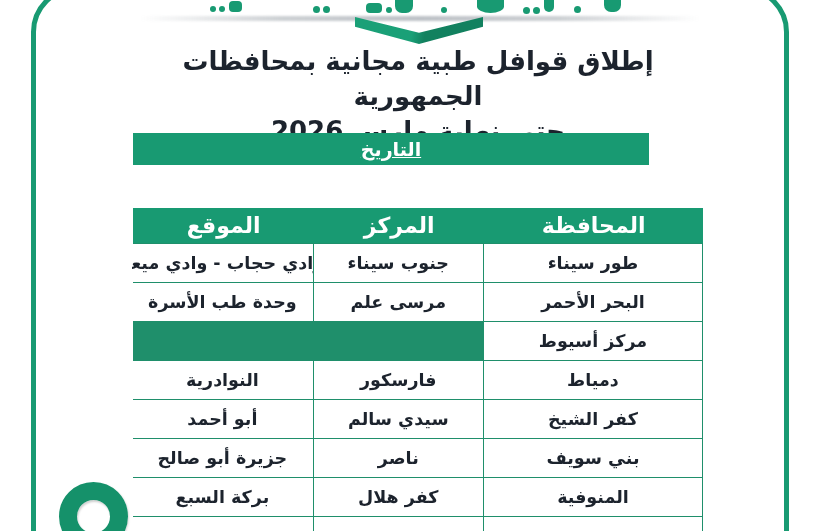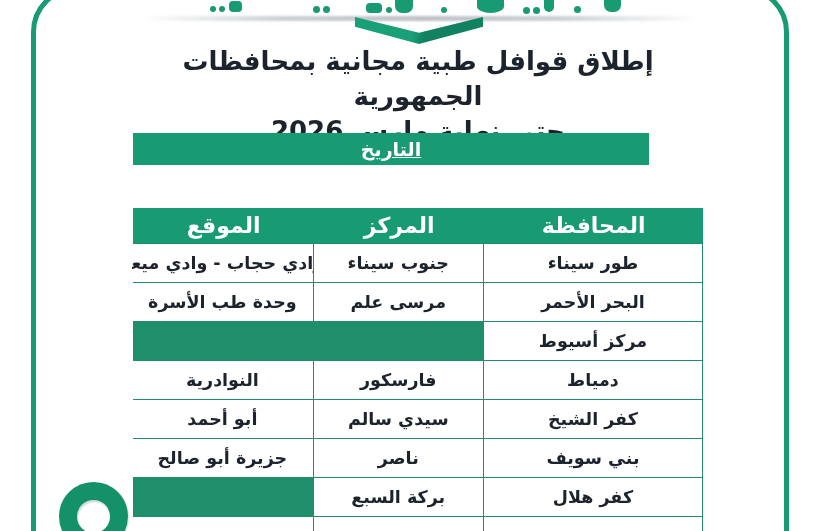--- a/index.html
+++ b/index.html
@@ -148,20 +148,21 @@
           <div class="cell">كفر الشيخ</div>
           <div class="cell">سيدي سالم</div>
           <div class="cell">أبو أحمد</div>
         </div>
         <div class="trow">
           <div class="cell">بني سويف</div>
           <div class="cell">ناصر</div>
           <div class="cell">جزيرة أبو صالح</div>
         </div>
         <div class="trow">
+          <div class="cell">المنوفية</div>
           <div class="cell">كفر هلال</div>
           <div class="cell">بركة السبع</div>
         </div>
         <div class="trow">
           <div class="cell"></div>
           <div class="cell"></div>
           <div class="cell"></div>
         </div>
       </div>
   </div>

